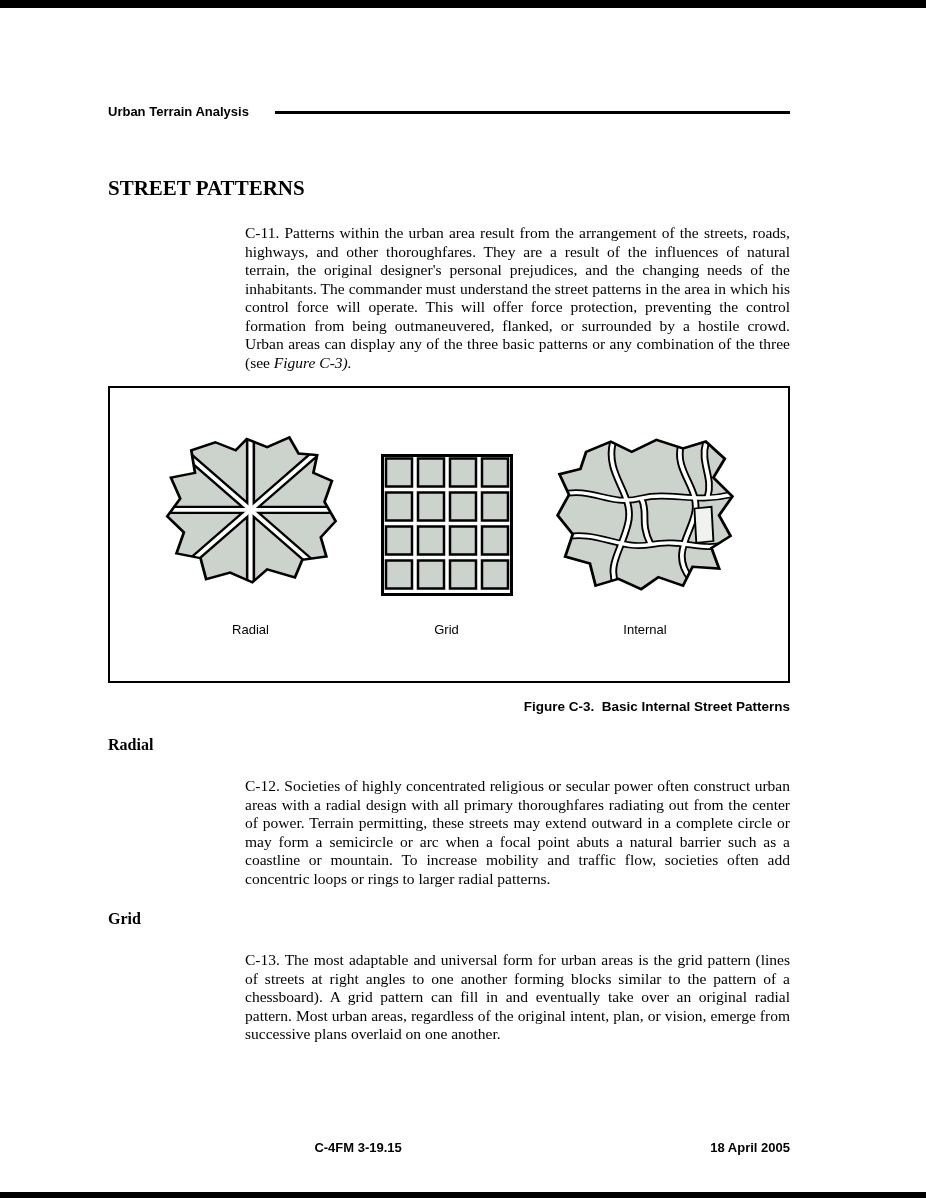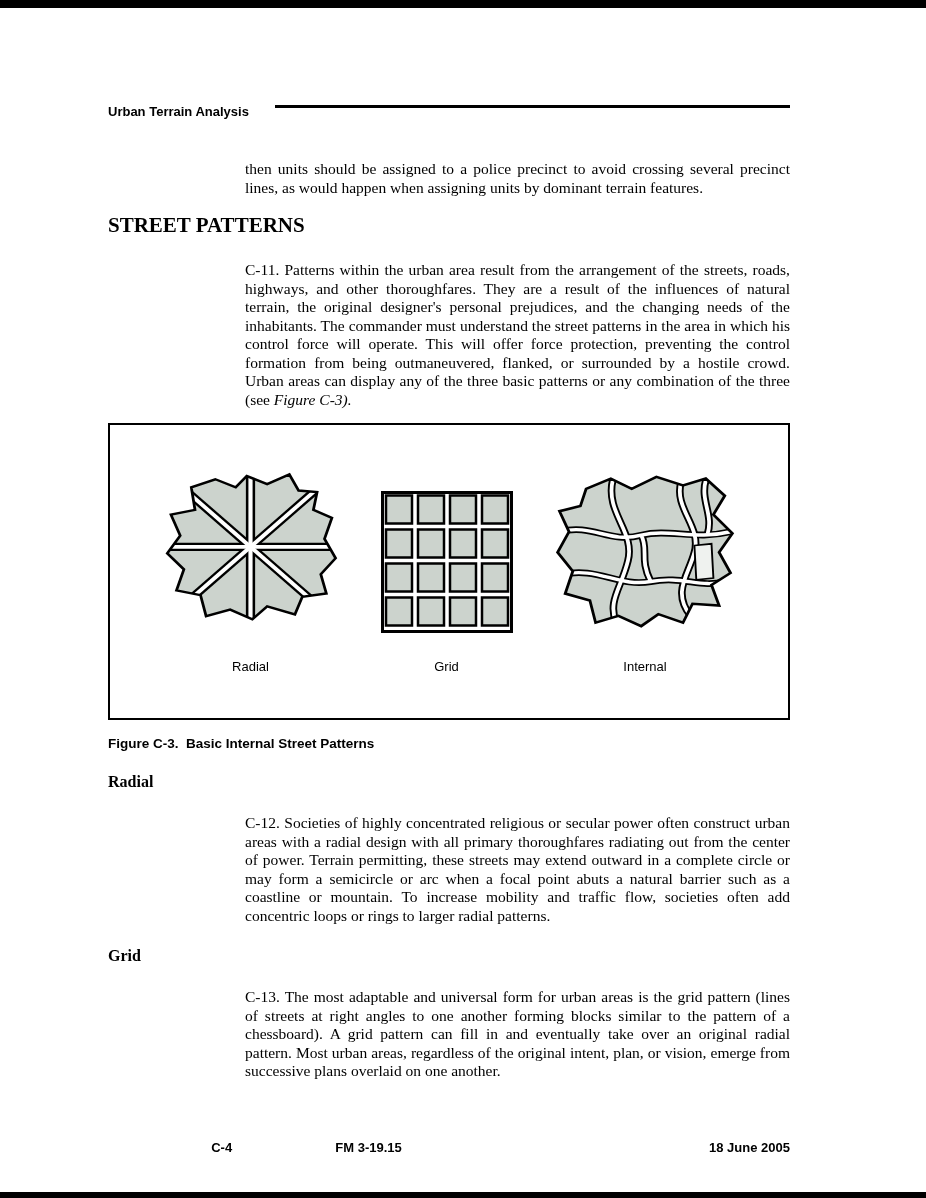--- a/index.html
+++ b/index.html
@@ -12,21 +12,21 @@
     overflow:hidden;
   }
   :root { --block-fill:#ccd3cd; }
 
   .edge-bar { position:absolute; left:0; width:926px; background:#000; }
   .edge-top { top:0; height:8px; }
   .edge-bottom { bottom:0; height:6px; }
 
   .running-header {
     position:absolute; top:104px; left:108px; right:136px;
-    display:flex; align-items:flex-start;
+    display:flex; align-items:center;
   }
   .running-header .title {
     font-family:"Liberation Sans", sans-serif; font-weight:700;
     font-size:13px; white-space:nowrap;
   }
   .running-header .rule { flex:1; height:3px; background:#000; margin-left:26px; margin-top:1px; }
 
   .flow { position:absolute; top:160px; left:0; width:926px; }
 
   .para {
@@ -54,49 +54,48 @@
   }
   .diagram-col { display:flex; flex-direction:column; align-items:center; }
   .diagram-wrap { height:168px; display:flex; align-items:flex-end; }
   .diagram-label {
     margin-top:26px;
     font-family:"Liberation Sans", sans-serif; font-size:13px;
   }
 
   .figure-caption {
     margin-top:16px; margin-left:108px; width:682px;
-    text-align:left; white-space:pre-wrap;
+    text-align:right; white-space:pre-wrap;
     font-family:"Liberation Sans", sans-serif; font-weight:700; font-size:13.5px;
   }
 
   .footer {
     position:absolute; top:1140px; left:108px; width:682px;
     display:flex;
     font-family:"Liberation Sans", sans-serif; font-weight:700; font-size:13px;
   }
-  .footer .f-left { flex:1; text-align:center; }
+  .footer .f-left { flex:1; text-align:right; }
   .footer .f-center { flex:1; }
   .footer .f-right { flex:1; text-align:right; }
 
   .city-block { fill:var(--block-fill); }
   svg { display:block; }
 </style>
 </head>
 <body>
 
 <div class="edge-bar edge-top"></div>
 
 <div class="running-header">
   <span class="title">Urban Terrain Analysis</span>
   <span class="rule"></span>
 </div>
 
 <div class="flow">
 
-  <p class="para">then units should be assigned to a police precinct to avoid crossing several precinct lines, as would happen when assigning units by dominant terrain features.</p>
 
   <h2 class="sec-heading">STREET PATTERNS</h2>
 
   <p class="para mt9"><span>C-11. Patterns within the urban area result from the arrangement of the streets, roads, highways, and other thoroughfares. They are a result of the influences of natural terrain, the original designer's personal prejudices, and the changing needs of the inhabitants. The commander must understand the street patterns in the area in which his control force will operate. This will offer force protection, preventing the control formation from being outmaneuvered, flanked, or surrounded by a hostile crowd. Urban areas can display any of the three basic patterns or any combination of the three (see </span><i>Figure C-3).</i></p>
 
   <div class="figure-box">
 
     <div class="diagram-col">
       <div class="diagram-wrap">
         <svg width="185" height="165" viewBox="0 0 200 205" preserveAspectRatio="none">
@@ -203,16 +202,16 @@
   <p class="para mt9">C-12. Societies of highly concentrated religious or secular power often construct urban areas with a radial design with all primary thoroughfares radiating out from the center of power. Terrain permitting, these streets may extend outward in a complete circle or may form a semicircle or arc when a focal point abuts a natural barrier such as a coastline or mountain. To increase mobility and traffic flow, societies often add concentric loops or rings to larger radial patterns.</p>
 
   <h2 class="sub-heading">Grid</h2>
   <p class="para mt9">C-13. The most adaptable and universal form for urban areas is the grid pattern (lines of streets at right angles to one another forming blocks similar to the pattern of a chessboard). A grid pattern can fill in and eventually take over an original radial pattern. Most urban areas, regardless of the original intent, plan, or vision, emerge from successive plans overlaid on one another.</p>
 
 </div>
 
 <div class="footer">
   <span class="f-left">C-4</span>
   <span class="f-center">FM 3-19.15</span>
-  <span class="f-right">18 June 2005</span>
+  <span class="f-right">18 April 2005</span>
 </div>
 
 <div class="edge-bar edge-bottom"></div>
 
 </body></html>

